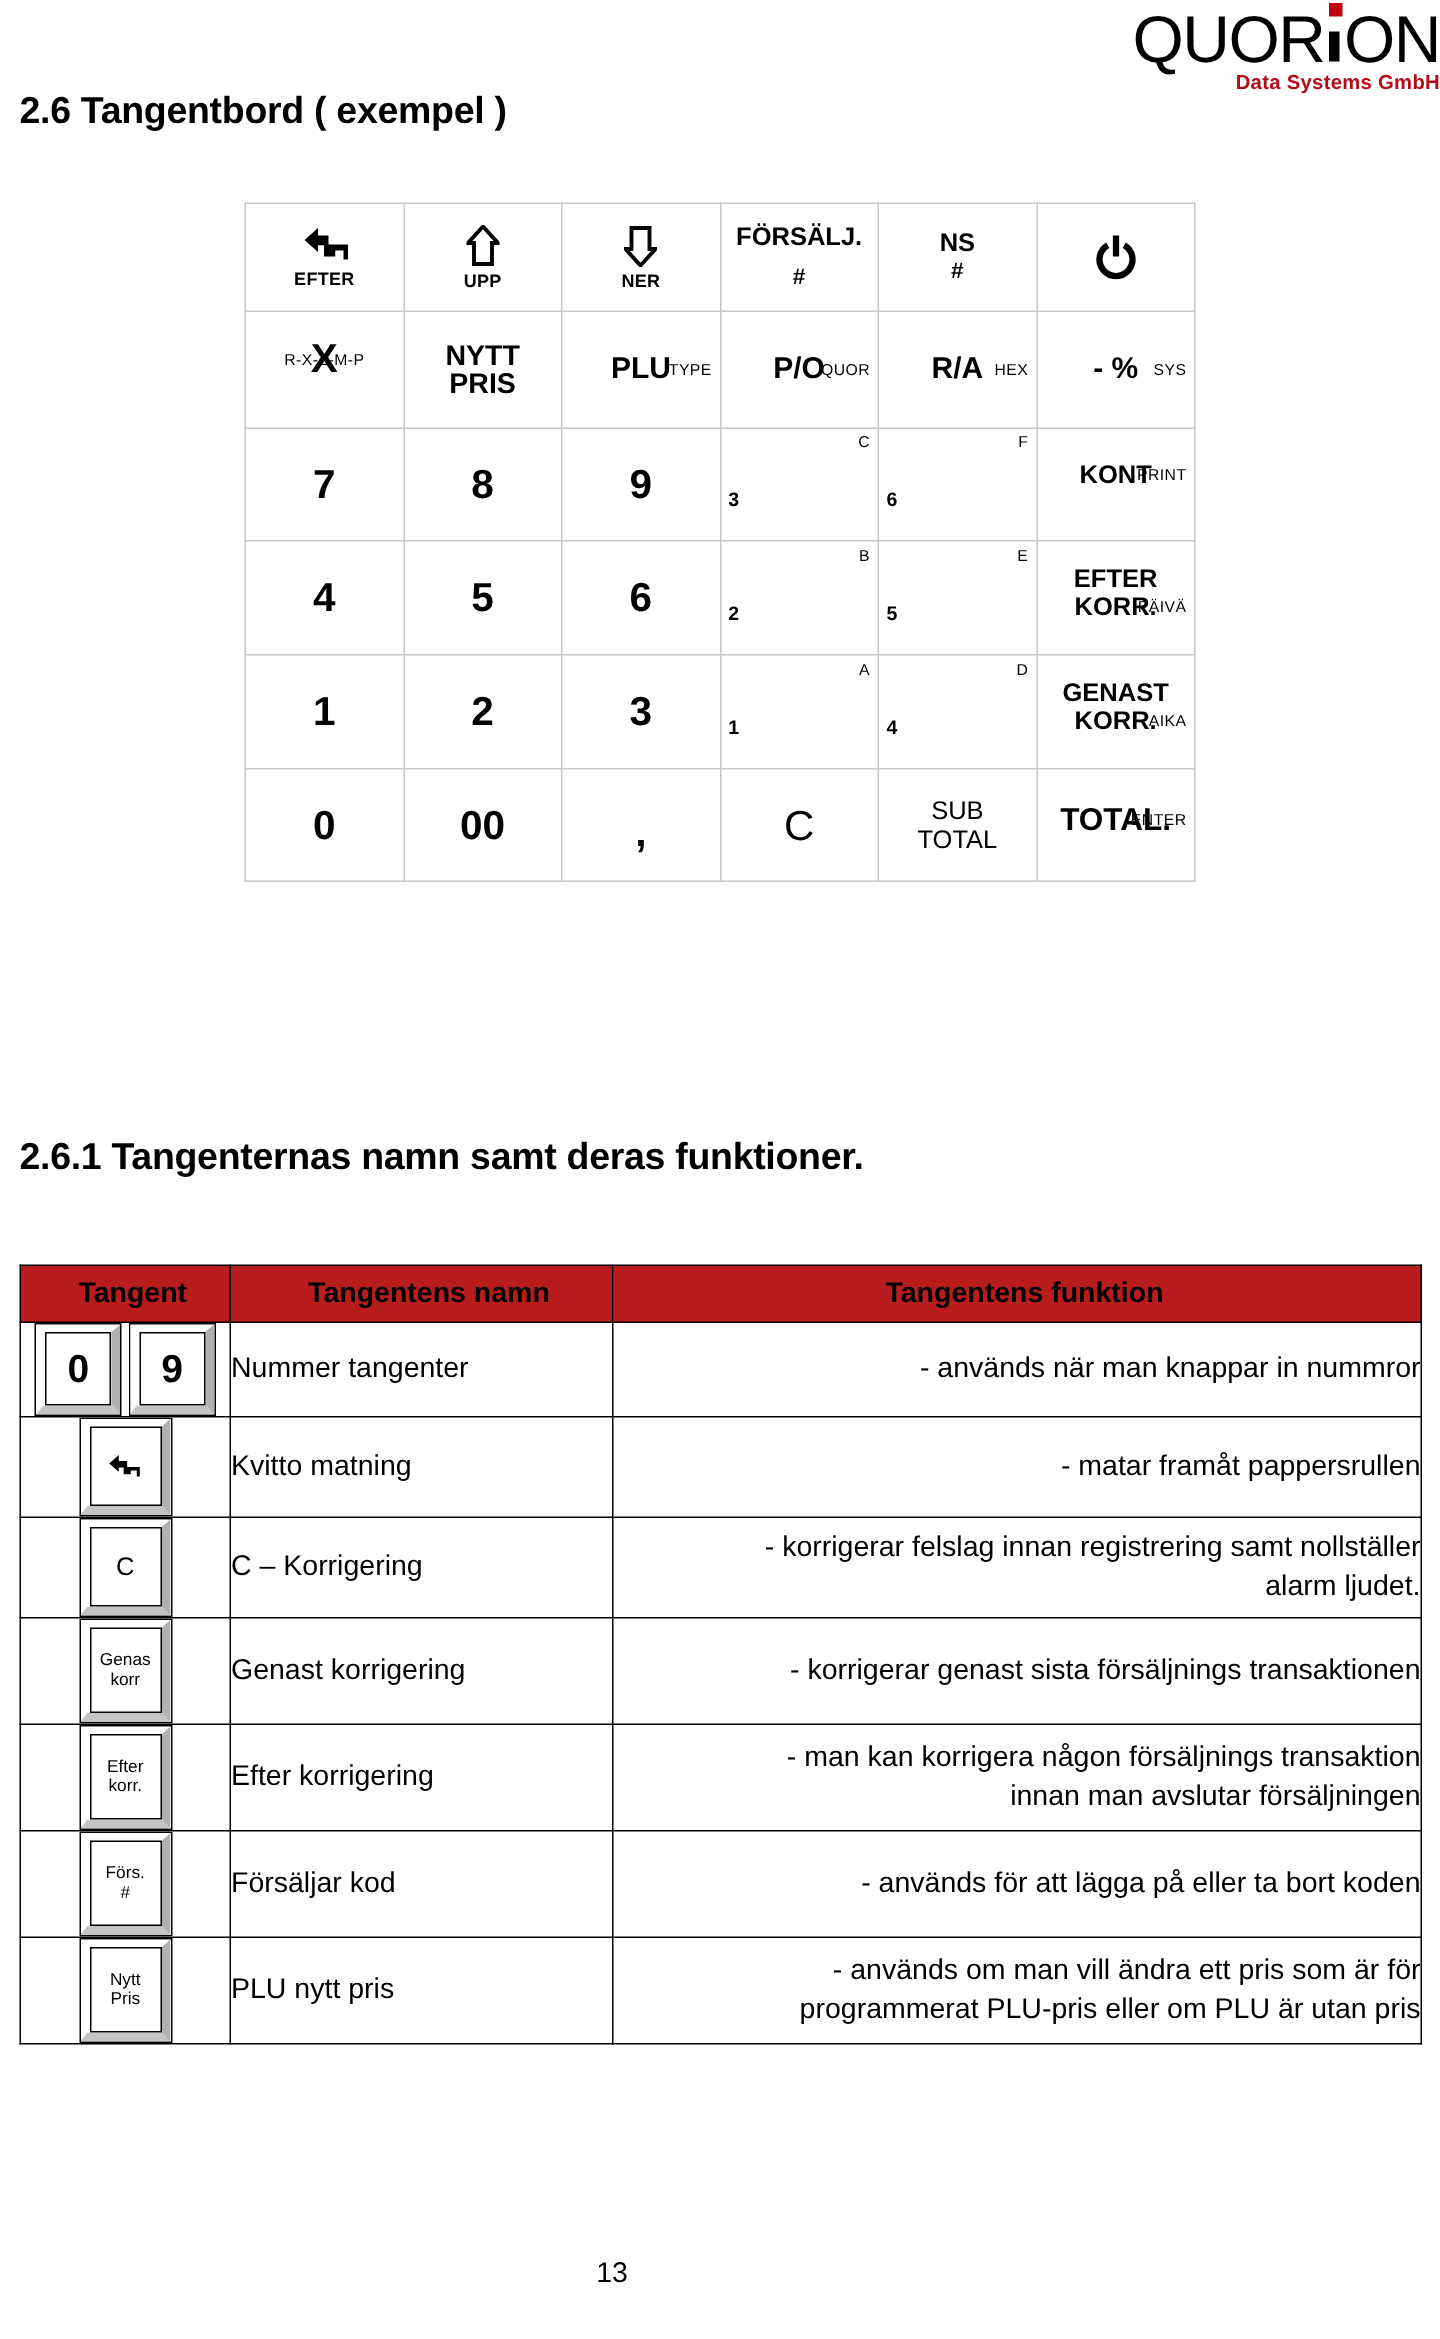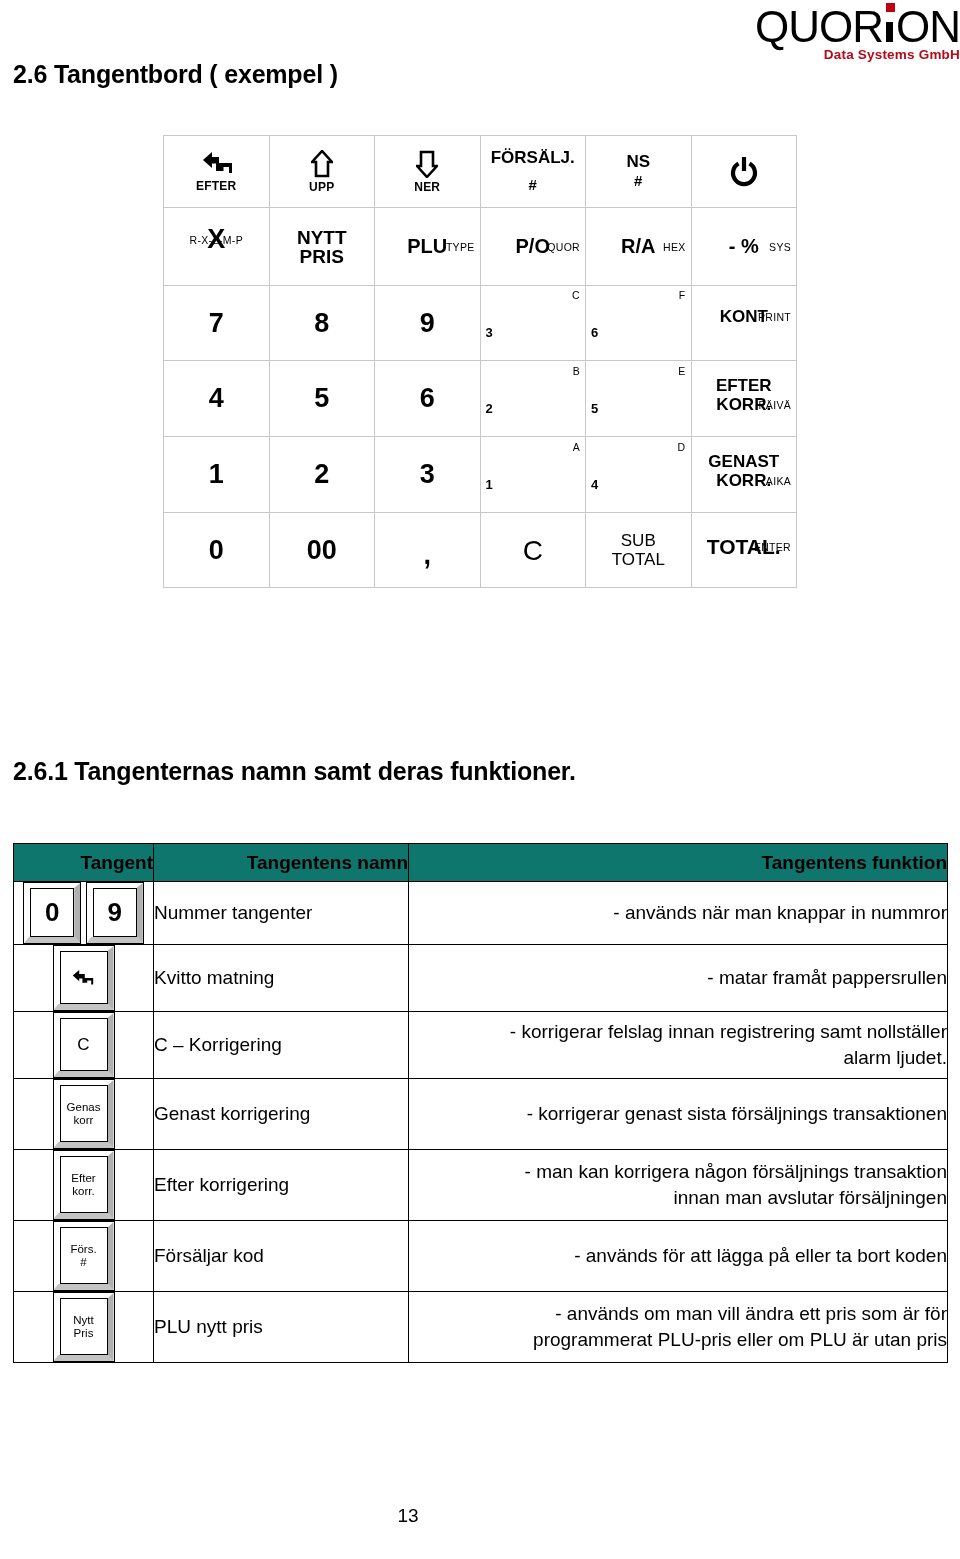--- a/index.html
+++ b/index.html
@@ -162,25 +162,25 @@
     width: 934px;
     border-collapse: collapse;
     table-layout: fixed;
   }
   .ftable th, .ftable td {
     border: 1.5px solid #000;
     padding: 0;
     vertical-align: middle;
   }
   .ftable thead th {
-    background: #0f766e;
+    background: #b91c1c;
     height: 37px;
     font-size: 19px;
     font-weight: bold;
-    text-align: right;
+    text-align: center;
     padding-left: 10px;
   }
   .col-key  { width: 140px; }
   .col-name { width: 255px; }
   .col-func { width: 539px; }
 
   .cell-key {
     text-align: center;
     padding: 9px 4px;
   }

